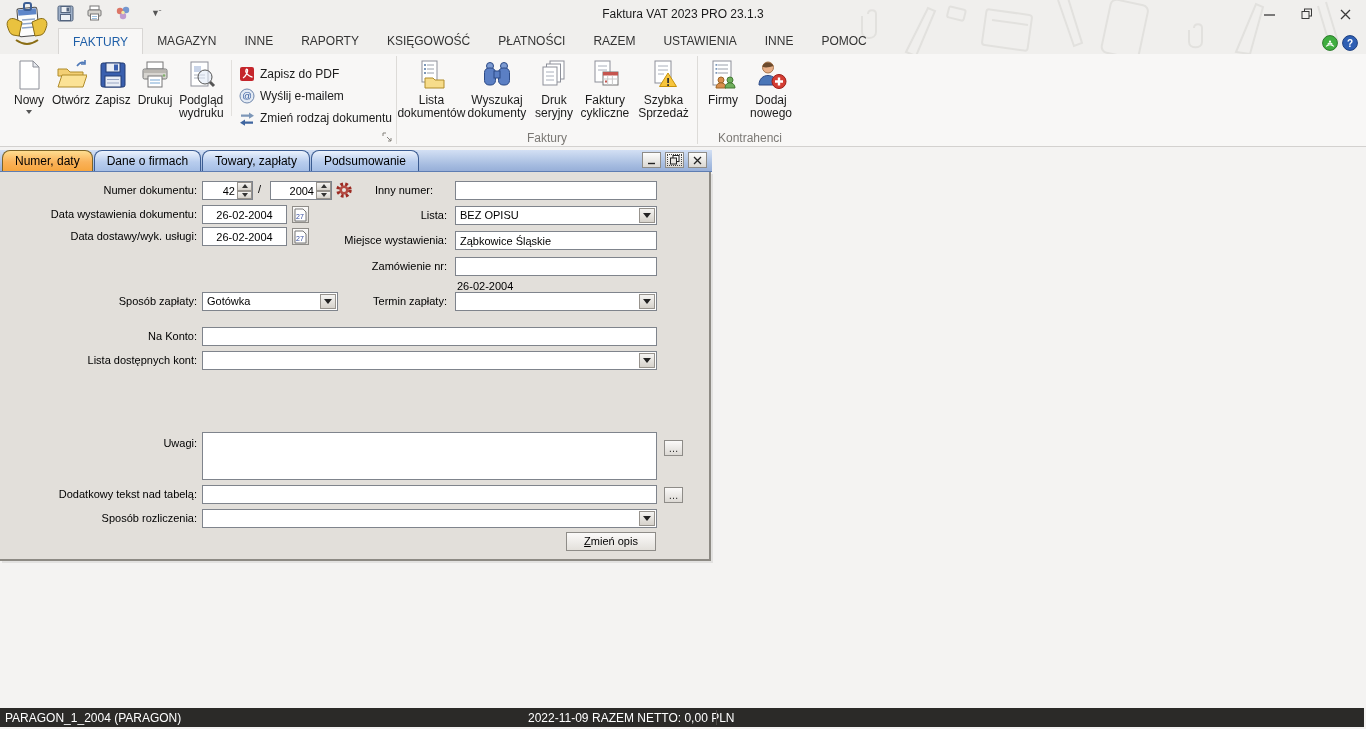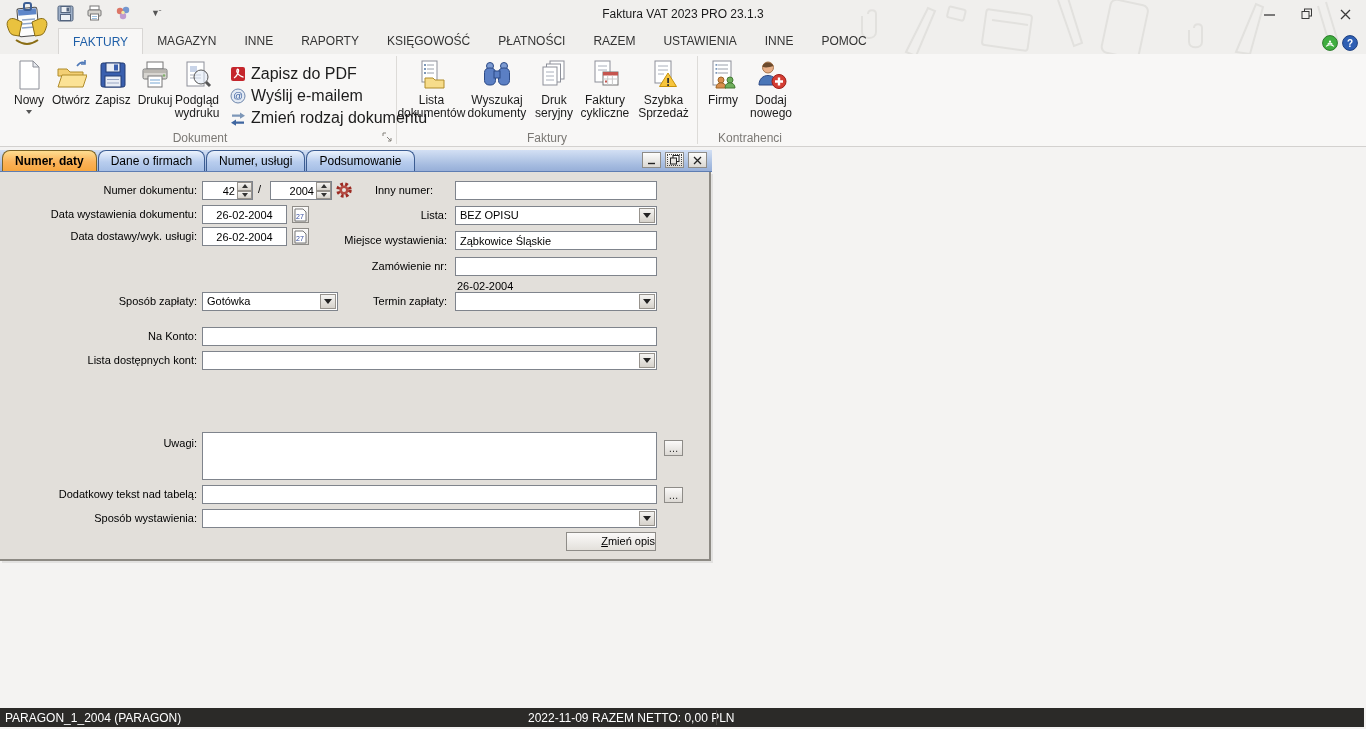--- a/index.html
+++ b/index.html
@@ -31,30 +31,30 @@
   .gsep{width:1px;background:#dddbd8;margin:2px 0;}
   .bigbtn{display:flex;flex-direction:column;align-items:center;min-width:42px;max-width:74px;
           padding:2px 3px 0 3px;cursor:default;}
   .bigbtn svg{width:32px;height:32px;flex:0 0 32px;}
   .bigbtn .blabel{font-size:12px;line-height:13px;color:#1c1c1c;text-align:center;margin-top:3px;}
   .ddarrow{width:0;height:0;border:3.5px solid transparent;border-top:4px solid #555;margin-top:3px;}
   .innersep{width:1px;background:#e2e0dd;margin:3px 5px 14px 5px;align-self:stretch;}
   .smallcol{display:flex;flex-direction:column;gap:1px;padding-top:6px;width:172px;}
   .smallbtn{display:flex;align-items:center;gap:5px;height:21px;padding-left:2px;cursor:default;}
   .smallbtn svg{width:16px;height:16px;flex:0 0 16px;}
-  .smallbtn .slabel{font-size:16px;color:#1c1c1c;white-space:nowrap;}
+  .smallbtn .slabel{font-size:12px;color:#1c1c1c;white-space:nowrap;}
   
   .mdistrip{position:absolute;top:150px;left:0;width:712px;height:22px;
             background:linear-gradient(180deg,#d3e0f4,#a6bce0 70%,#97afd8);
             border-bottom:1px solid #5e7db2;display:flex;align-items:flex-end;padding-left:2px;}
   .mtab{height:21px;line-height:20px;padding:0 12px;font-size:12px;color:#000;
         border:1px solid #3b5c92;border-bottom:none;border-radius:8px 8px 0 0;
         background:linear-gradient(#ebf2fc,#b8cdee 55%,#a5bee5);margin-right:1px;cursor:default;}
   .mtab.active{background:linear-gradient(#fedd90,#fab259 55%,#f7a63f);
-        font-weight:bold;border-color:#7c6428;}
+        font-weight:normal;border-color:#7c6428;}
   .mwbtns{margin-left:auto;margin-right:5px;margin-bottom:3px;display:flex;gap:4px;}
   .mwbtn{width:19px;height:16px;background:linear-gradient(#fdfdfc,#dbd8d3);
          border:1px solid #8e8c88;display:flex;align-items:center;justify-content:center;}
   .mwbtn.focused{outline:1px dotted #444;outline-offset:-3px;}
   .panel{position:absolute;top:172px;left:0;width:711px;height:389px;background:#e2dfda;
          border-right:2px solid #8d8a84;border-bottom:2px solid #8d8a84;
          box-shadow:2px 2px 0 rgba(0,0,0,.07);}
   .lbl{position:absolute;height:19px;line-height:19px;font-size:11px;color:#000;text-align:right;}
   .tb{position:absolute;height:19px;border:1px solid #7f848c;background:#fff;font-size:11px;
       font-family:"Liberation Sans",sans-serif;padding:0 4px;color:#000;}
@@ -69,21 +69,21 @@
   .combo{position:absolute;height:19px;border:1px solid #7f848c;background:#fff;}
   .combo .cval{position:absolute;left:4px;top:0;bottom:0;line-height:17px;font-size:11px;color:#000;}
   .combo .cbtn{position:absolute;right:1px;top:1px;bottom:1px;width:16px;
       background:linear-gradient(#f5f4f2,#d6d2cb);border:1px solid #97938d;
       display:flex;align-items:center;justify-content:center;}
   .combo .cbtn::after{content:'';border:4px solid transparent;border-top:5px solid #222;margin-top:4px;}
   .minibtn{position:absolute;background:linear-gradient(#fbfaf9,#dcd9d4);border:1px solid #8e8c88;
       display:flex;align-items:center;justify-content:center;font-size:10px;color:#222;}
   .pushbtn{position:absolute;background:linear-gradient(#fbfaf9,#e3e0db);border:1px solid #8e8c88;
       font-size:11px;color:#000;text-align:center;font-family:"Liberation Sans",sans-serif;padding:0;}
-  .pushbtn span{display:block;line-height:17px;text-align:right;}
+  .pushbtn span{display:block;line-height:17px;}
   .pushbtn span::first-letter{text-decoration:underline;}
   .statictext{position:absolute;font-size:11px;color:#000;}
   
   .statusbar{position:absolute;left:0;right:2px;top:708px;height:19px;background:#2b2a28;color:#fff;
              font-size:12px;}
   .statusbar .sseg{position:absolute;top:0;height:21px;line-height:21px;white-space:nowrap;}
   .ssep{position:absolute;top:2px;bottom:2px;width:1px;background:#4a4846;}
 </style>
 </head>
 <body>
@@ -271,21 +271,20 @@
           <span class="slabel">Wyślij e-mailem</span>
         </div>
         <div class="smallbtn">
           <svg viewBox="0 0 16 16">
             <path d="M2 4.5h8v-2l5 3.2-5 3v-2H2z" fill="#7d97b8"></path>
             <path d="M14 11.5H6v-2l-5 3.2 5 3v-2h8z" fill="#3f66a0"></path>
           </svg>
           <span class="slabel">Zmień rodzaj dokumentu</span>
         </div>
       </div>
-      <div class="glabel">Dokument</div>
       <svg class="launcher" viewBox="0 0 11 11">
         <path d="M1 4V1h3M5 5l4 4M9 6v3H6" stroke="#85827d" fill="none"></path>
       </svg>
     </div>
 
     <div class="gsep"></div>
 
     <div class="rgroup" style="width:300px;">
       <div class="bigbtn">
         <svg viewBox="0 0 32 32">
@@ -395,21 +394,21 @@
         </svg>
         <span class="blabel">Dodaj nowego</span>
       </div>
       <div class="glabel">Kontrahenci</div>
     </div>
   </div>
 
   <div class="mdistrip">
     <span class="mtab active">Numer, daty</span>
     <span class="mtab">Dane o firmach</span>
-    <span class="mtab">Numer, usługi</span>
+    <span class="mtab">Towary, zapłaty</span>
     <span class="mtab">Podsumowanie</span>
     <div class="mwbtns">
       <div class="mwbtn">
         <svg width="9" height="9" viewBox="0 0 9 9">
             <path d="M1 7.5h7" stroke="#222" stroke-width="1.4"></path>
           </svg>
       </div>
       <div class="mwbtn focused">
         <svg width="10" height="10" viewBox="0 0 10 10">
           <rect x="3" y="0.5" width="6" height="6" fill="#fff" stroke="#222"></rect>
@@ -504,21 +503,21 @@
     </div>
 
     <div class="lbl" style="left:0;width:197px;top:262px;">Uwagi:</div>
     <textarea class="tb" style="left: 202px; top: 260px; width: 455px; height: 48px;"></textarea>
     <div class="minibtn" style="left:664px;top:268px;width:19px;height:16px;">…</div>
 
     <div class="lbl" style="left:0;width:197px;top:313px;">Dodatkowy tekst nad tabelą:</div>
     <input class="tb" style="left: 202px; top: 313px; width: 455px;" value="">
     <div class="minibtn" style="left:664px;top:315px;width:19px;height:16px;">…</div>
 
-    <div class="lbl" style="left:0;width:197px;top:337px;">Sposób wystawienia:</div>
+    <div class="lbl" style="left:0;width:197px;top:337px;">Sposób rozliczenia:</div>
     <div class="combo" style="left:202px;top:337px;width:455px;">
       <span class="cval"></span>
       <span class="cbtn"></span>
     </div>
 
     <button class="pushbtn" style="left:566px;top:360px;width:90px;height:19px;">
       <span>Zmień opis</span>
     </button>
   </div>
 

